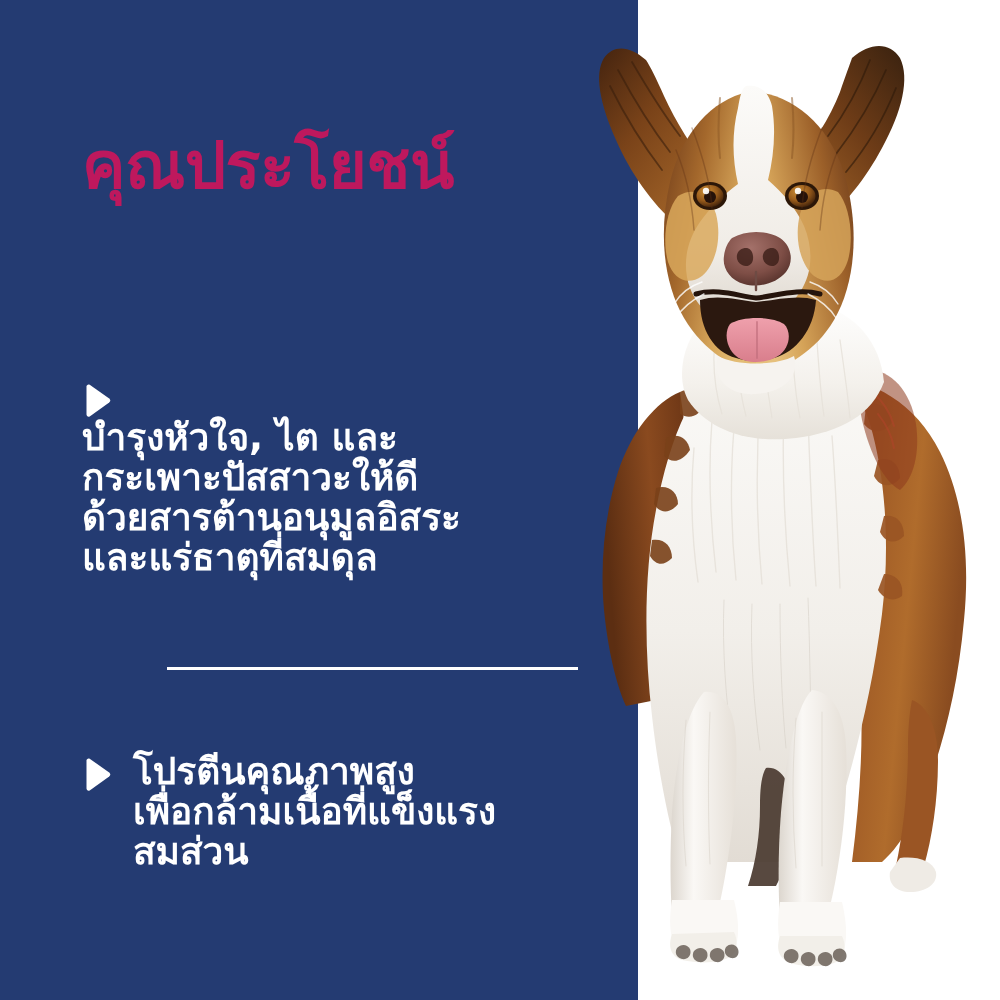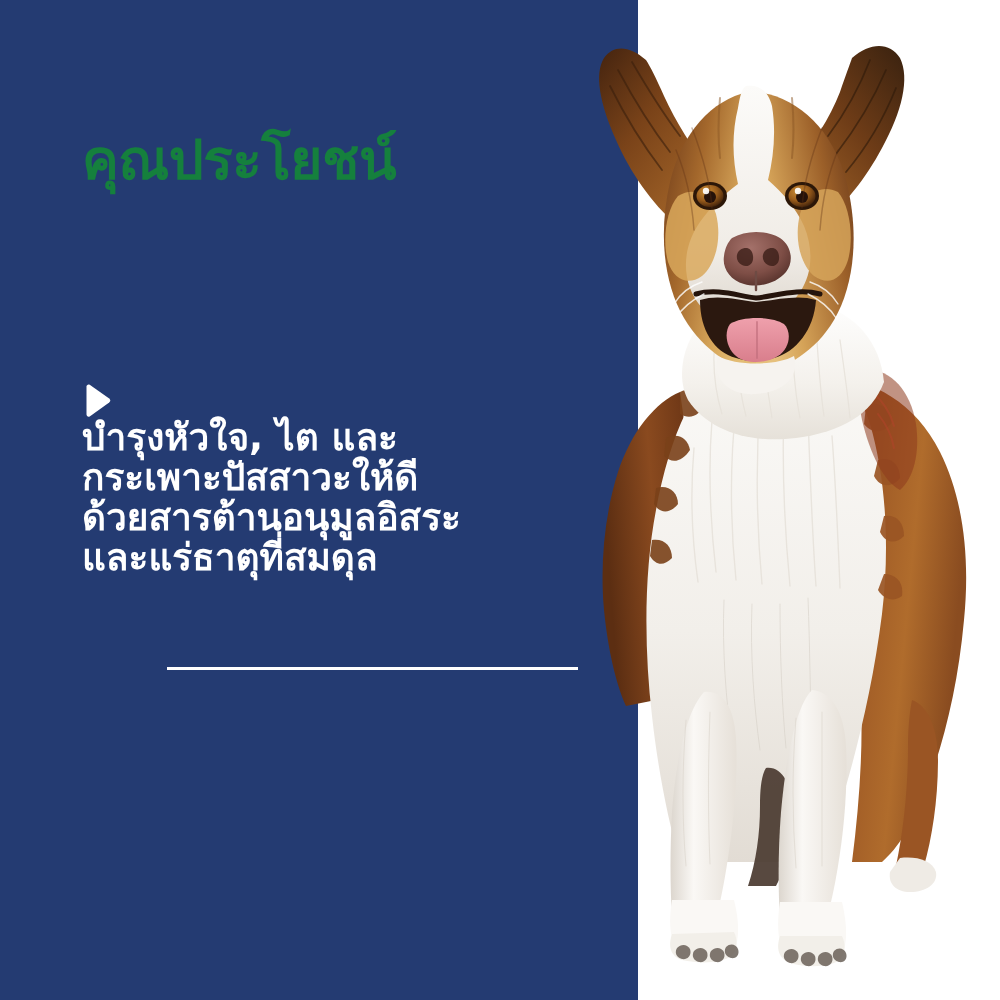--- a/index.html
+++ b/index.html
@@ -40,22 +40,22 @@
     height: 1000px;
     z-index: 4;
     pointer-events: none;
   }
   .content > * { pointer-events: auto; }
 
   .headline {
     position: absolute;
     left: 82px;
     top: 133px;
-    color: #15803d;
-    font-size: 55px;
+    color: #be185d;
+    font-size: 65px;
     font-weight: 700;
     line-height: 1.0;
     letter-spacing: -0.5px;
     white-space: nowrap;
   }
 
   .benefit {
     position: absolute;
     display: flex;
     align-items: flex-start;
@@ -385,15 +385,23 @@
         <path d="M4.5 2.6 C4.5 0.9 6.2 -0.2 7.7 0.7 L27.2 14.6 C28.6 15.6 28.6 17.6 27.2 18.6 L7.7 32.4 C6.2 33.4 4.5 32.3 4.5 30.6 Z" fill="#FFFFFF"></path>
       </svg>
       <div class="benefit-text">บำรุงหัวใจ, ไต และ
 กระเพาะปัสสาวะให้ดี
 ด้วยสารต้านอนุมูลอิสระ
 และแร่ธาตุที่สมดุล</div>
     </div>
 
     <div class="divider"></div>
 
+    <div class="benefit benefit-2">
+      <svg class="bullet-marker" viewBox="0 0 30 34">
+        <path d="M4.5 2.6 C4.5 0.9 6.2 -0.2 7.7 0.7 L27.2 14.6 C28.6 15.6 28.6 17.6 27.2 18.6 L7.7 32.4 C6.2 33.4 4.5 32.3 4.5 30.6 Z" fill="#FFFFFF"></path>
+      </svg>
+      <div class="benefit-text">โปรตีนคุณภาพสูง
+เพื่อกล้ามเนื้อที่แข็งแรง
+สมส่วน</div>
+    </div>
 
   </div>
 </div>
 
 </body></html>

